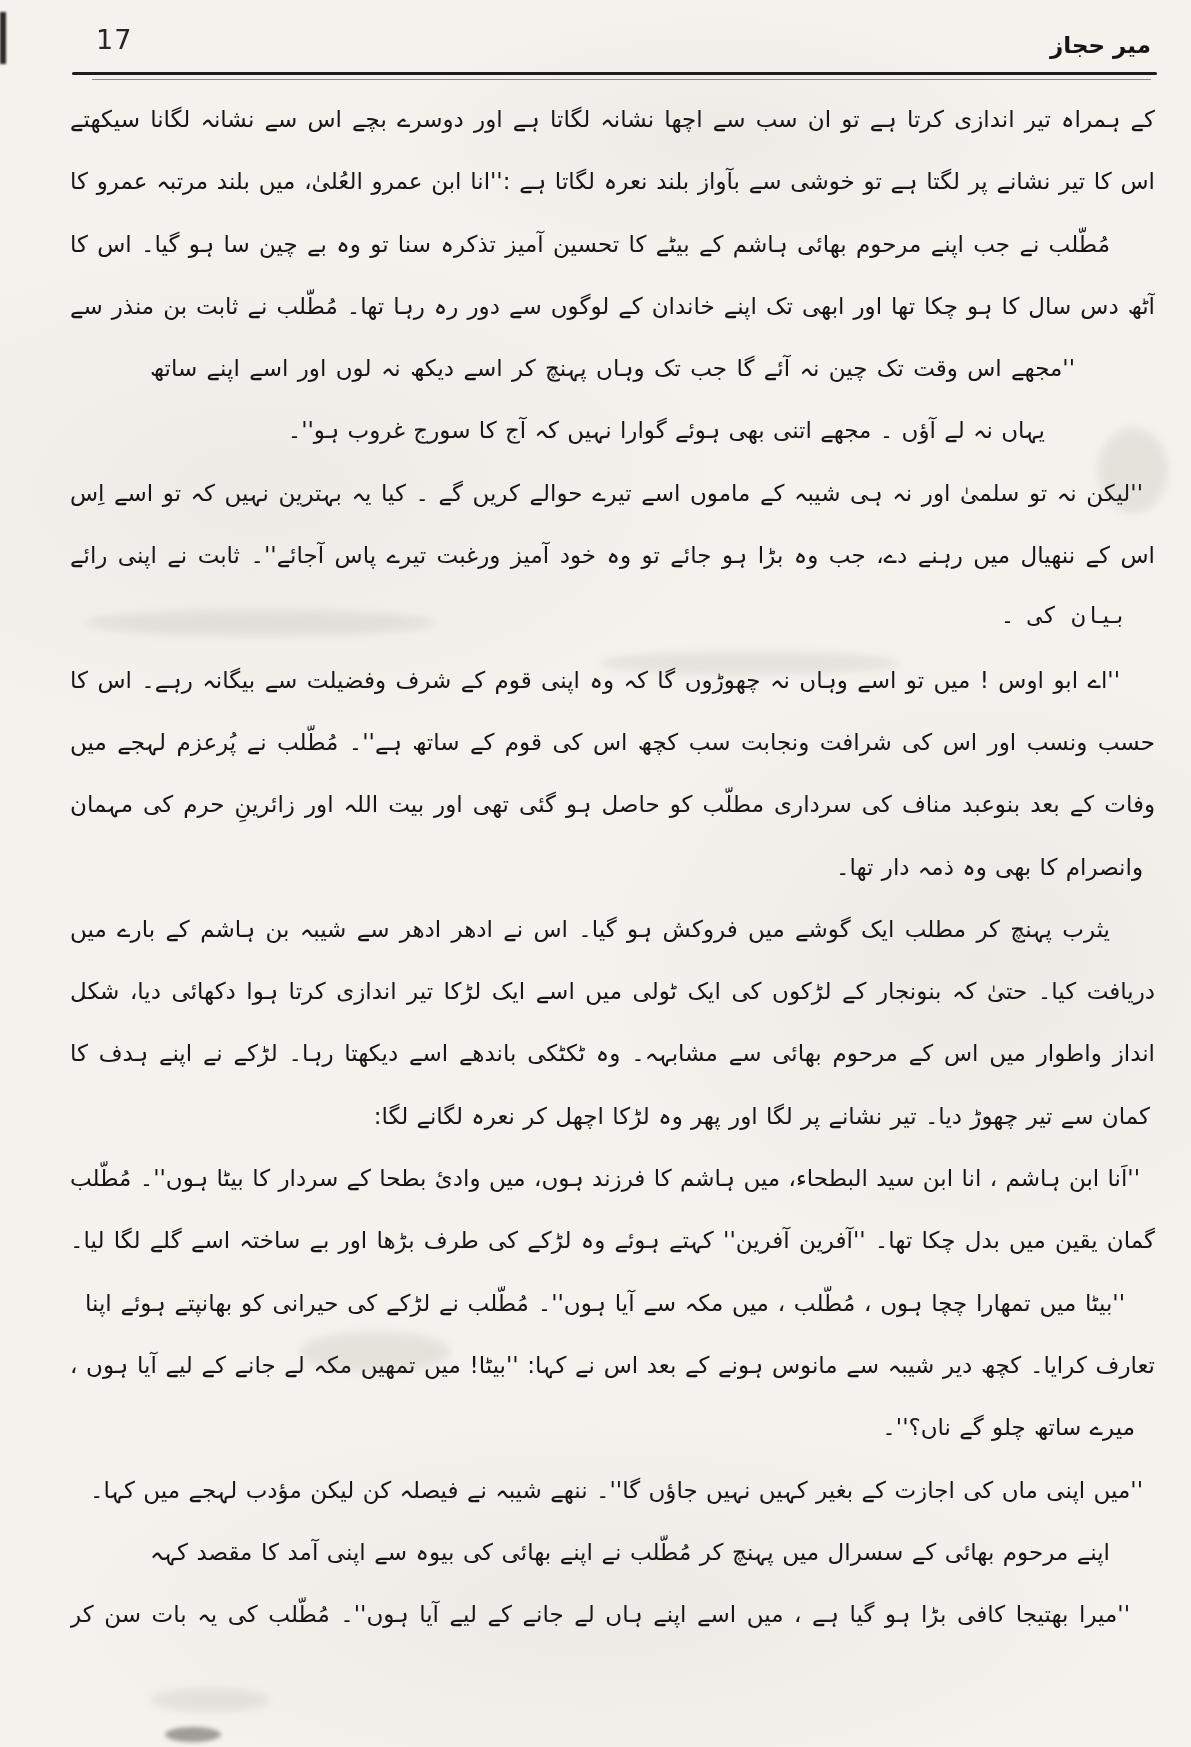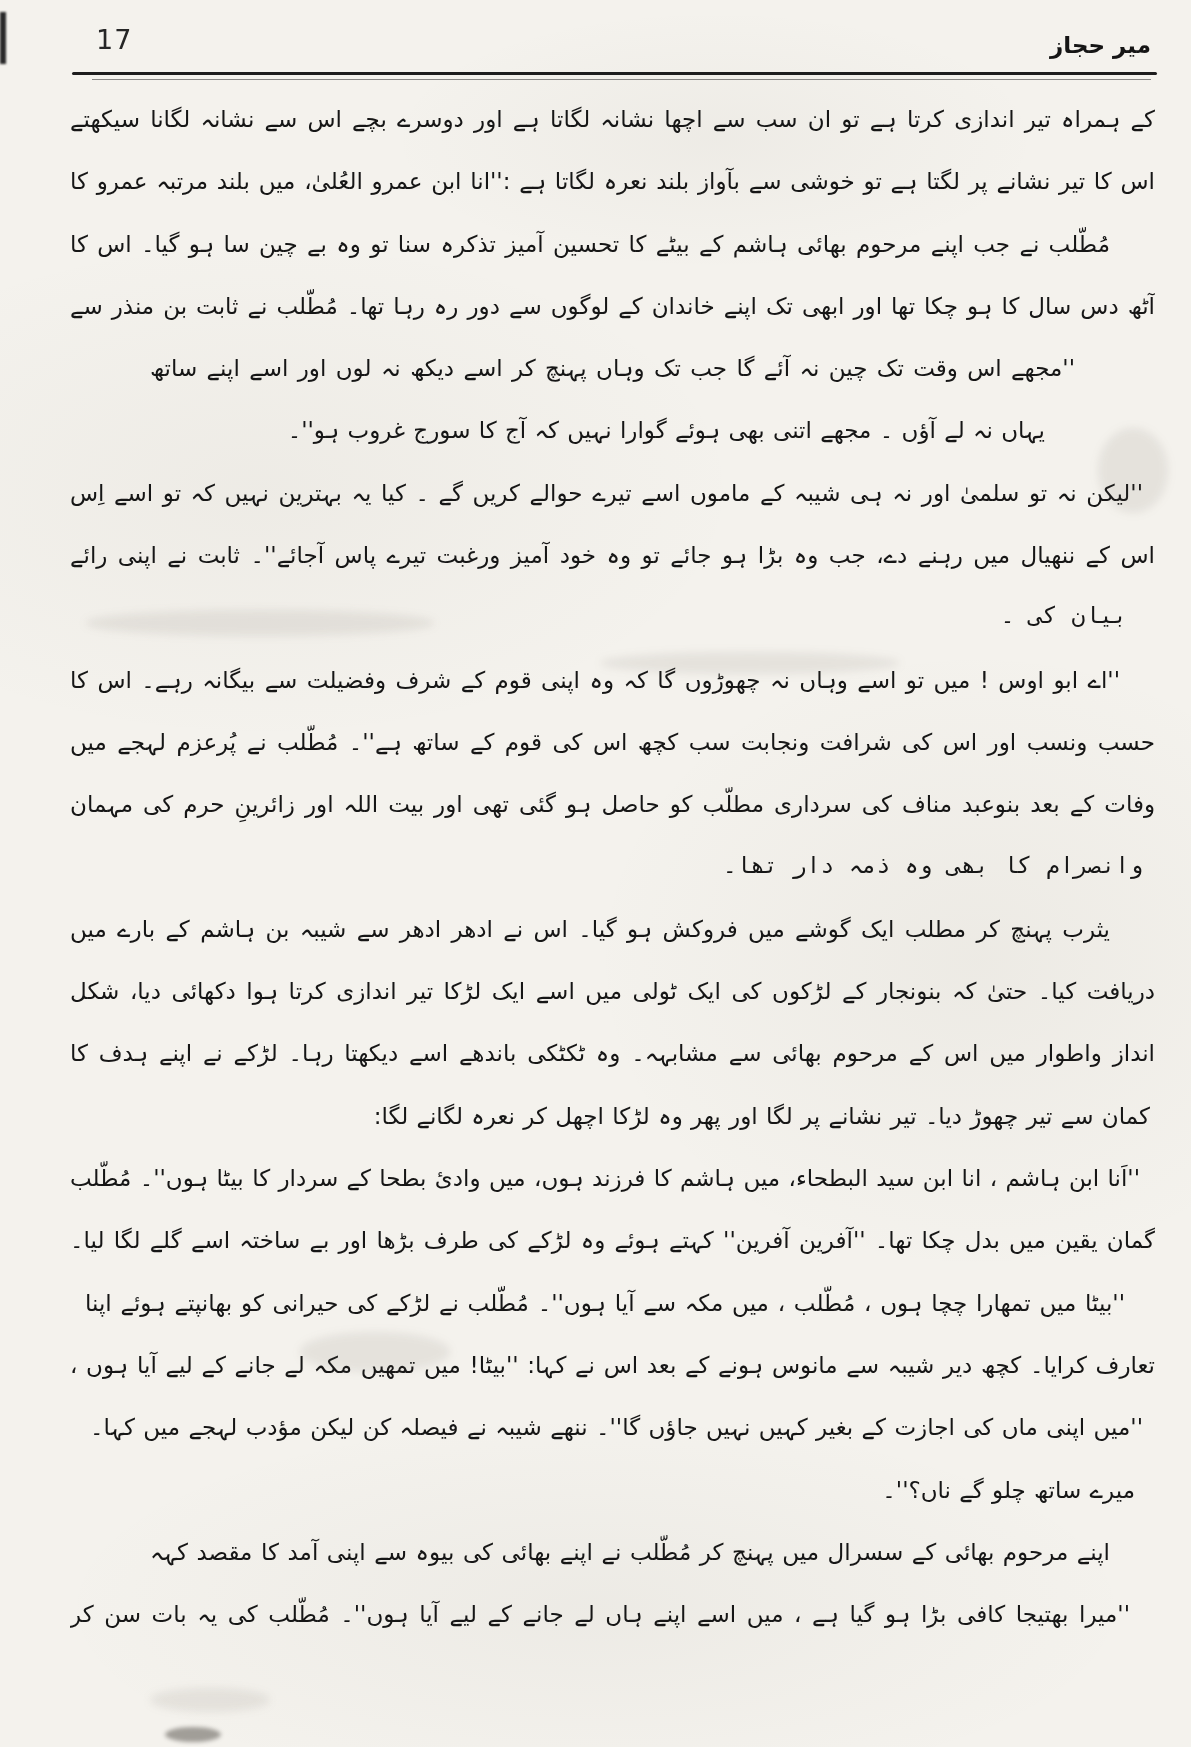--- a/index.html
+++ b/index.html
@@ -61,31 +61,31 @@
       <div class="line j" style="padding-right: 45px; padding-left: 0px;">مُطّلب نے جب اپنے مرحوم بھائی ہاشم کے بیٹے کا تحسین آمیز تذکرہ سنا تو وہ بے چین سا ہو گیا۔ اس کا بھتیجا اب</div>
       <div class="line j" style="padding-right: 0px; padding-left: 0px;">آٹھ دس سال کا ہو چکا تھا اور ابھی تک اپنے خاندان کے لوگوں سے دور رہ رہا تھا۔ مُطّلب نے ثابت بن منذر سے کہا:</div>
       <div class="line j" style="padding-right: 80px; padding-left: 80px;">''مجھے اس وقت تک چین نہ آئے گا جب تک وہاں پہنچ کر اسے دیکھ نہ لوں اور اسے اپنے ساتھ</div>
       <div class="line short" style="padding-right: 110px; padding-left: 0px;">یہاں نہ لے آؤں ۔ مجھے اتنی بھی ہوئے گوارا نہیں کہ آج کا سورج غروب ہو''۔</div>
       <div class="line j" style="padding-right: 12px; padding-left: 0px;">''لیکن نہ تو سلمیٰ اور نہ ہی شیبہ کے ماموں اسے تیرے حوالے کریں گے ۔ کیا یہ بہترین نہیں کہ تو اسے اِس وقت</div>
       <div class="line j" style="padding-right: 0px; padding-left: 0px;">اس کے ننھیال میں رہنے دے، جب وہ بڑا ہو جائے تو وہ خود آمیز ورغبت تیرے پاس آجائے''۔ ثابت نے اپنی رائے</div>
       <div class="line short" style="padding-right: 28px; padding-left: 0px; font-family: Liberation Mono, monospace;">بیان کی ۔</div>
       <div class="line j" style="padding-right: 35px; padding-left: 0px;">''اے ابو اوس ! میں تو اسے وہاں نہ چھوڑوں گا کہ وہ اپنی قوم کے شرف وفضیلت سے بیگانہ رہے۔ اس کا</div>
       <div class="line j" style="padding-right: 0px; padding-left: 0px;">حسب ونسب اور اس کی شرافت ونجابت سب کچھ اس کی قوم کے ساتھ ہے''۔ مُطّلب نے پُرعزم لہجے میں کہا۔ ہاشم کی</div>
       <div class="line j" style="padding-right: 0px; padding-left: 0px;">وفات کے بعد بنوعبد مناف کی سرداری مطلّب کو حاصل ہو گئی تھی اور بیت اللہ اور زائرینِ حرم کی مہمان نوازی کے انتظام</div>
-      <div class="line short" style="padding-right: 12px; padding-left: 0px; font-family: Liberation Mono, monospace;">وانصرام کا بھی وہ ذمہ دار تھا۔</div>
+      <div class="line short" style="padding-right: 12px; padding-left: 0px;">وانصرام کا بھی وہ ذمہ دار تھا۔</div>
       <div class="line j" style="padding-right: 45px; padding-left: 0px;">یثرب پہنچ کر مطلب ایک گوشے میں فروکش ہو گیا۔ اس نے ادھر ادھر سے شیبہ بن ہاشم کے بارے میں</div>
       <div class="line j" style="padding-right: 0px; padding-left: 0px;">دریافت کیا۔ حتیٰ کہ بنونجار کے لڑکوں کی ایک ٹولی میں اسے ایک لڑکا تیر اندازی کرتا ہوا دکھائی دیا، شکل ووجاہت اور</div>
       <div class="line j" style="padding-right: 0px; padding-left: 0px;">انداز واطوار میں اس کے مرحوم بھائی سے مشابہہ۔ وہ ٹکٹکی باندھے اسے دیکھتا رہا۔ لڑکے نے اپنے ہدف کا نشانہ لیا اور</div>
       <div class="line short" style="padding-right: 5px; padding-left: 0px;">کمان سے تیر چھوڑ دیا۔ تیر نشانے پر لگا اور پھر وہ لڑکا اچھل کر نعرہ لگانے لگا:</div>
       <div class="line j" style="padding-right: 15px; padding-left: 0px;">''اَنا ابن ہاشم ، انا ابن سید البطحاء، میں ہاشم کا فرزند ہوں، میں وادئ بطحا کے سردار کا بیٹا ہوں''۔ مُطّلب کا</div>
       <div class="line j" style="padding-right: 0px; padding-left: 0px;">گمان یقین میں بدل چکا تھا۔ ''آفرین آفرین'' کہتے ہوئے وہ لڑکے کی طرف بڑھا اور بے ساختہ اسے گلے لگا لیا۔</div>
       <div class="line j" style="padding-right: 30px; padding-left: 0px; margin-left: 15px;">''بیٹا میں تمھارا چچا ہوں ، مُطّلب ، میں مکہ سے آیا ہوں''۔ مُطّلب نے لڑکے کی حیرانی کو بھانپتے ہوئے اپنا</div>
       <div class="line j" style="padding-right: 0px; padding-left: 0px;">تعارف کرایا۔ کچھ دیر شیبہ سے مانوس ہونے کے بعد اس نے کہا: ''بیٹا! میں تمھیں مکہ لے جانے کے لیے آیا ہوں ، تم</div>
+      <div class="line short" style="padding-right: 20px; padding-left: 0px;">میرے ساتھ چلو گے ناں؟''۔</div>
       <div class="line j" style="padding-right: 12px; padding-left: 20px;">''میں اپنی ماں کی اجازت کے بغیر کہیں نہیں جاؤں گا''۔ ننھے شیبہ نے فیصلہ کن لیکن مؤدب لہجے میں کہا۔</div>
-      <div class="line short" style="padding-right: 20px; padding-left: 0px;">میرے ساتھ چلو گے ناں؟''۔</div>
       <div class="line j" style="padding-right: 45px; padding-left: 80px;">اپنے مرحوم بھائی کے سسرال میں پہنچ کر مُطّلب نے اپنے بھائی کی بیوہ سے اپنی آمد کا مقصد کہہ سنایا۔</div>
       <div class="line j" style="padding-right: 25px; padding-left: 0px;">''میرا بھتیجا کافی بڑا ہو گیا ہے ، میں اسے اپنے ہاں لے جانے کے لیے آیا ہوں''۔ مُطّلب کی یہ بات سن کر سلمیٰ</div>
     </div>
 
   <div class="smudge s1"></div>
   <div class="smudge s2"></div>
   <div class="smudge s3"></div>
   <div class="smudge s4"></div>
   <div class="smudge s5"></div>
   <div class="bottom-mark"></div>

